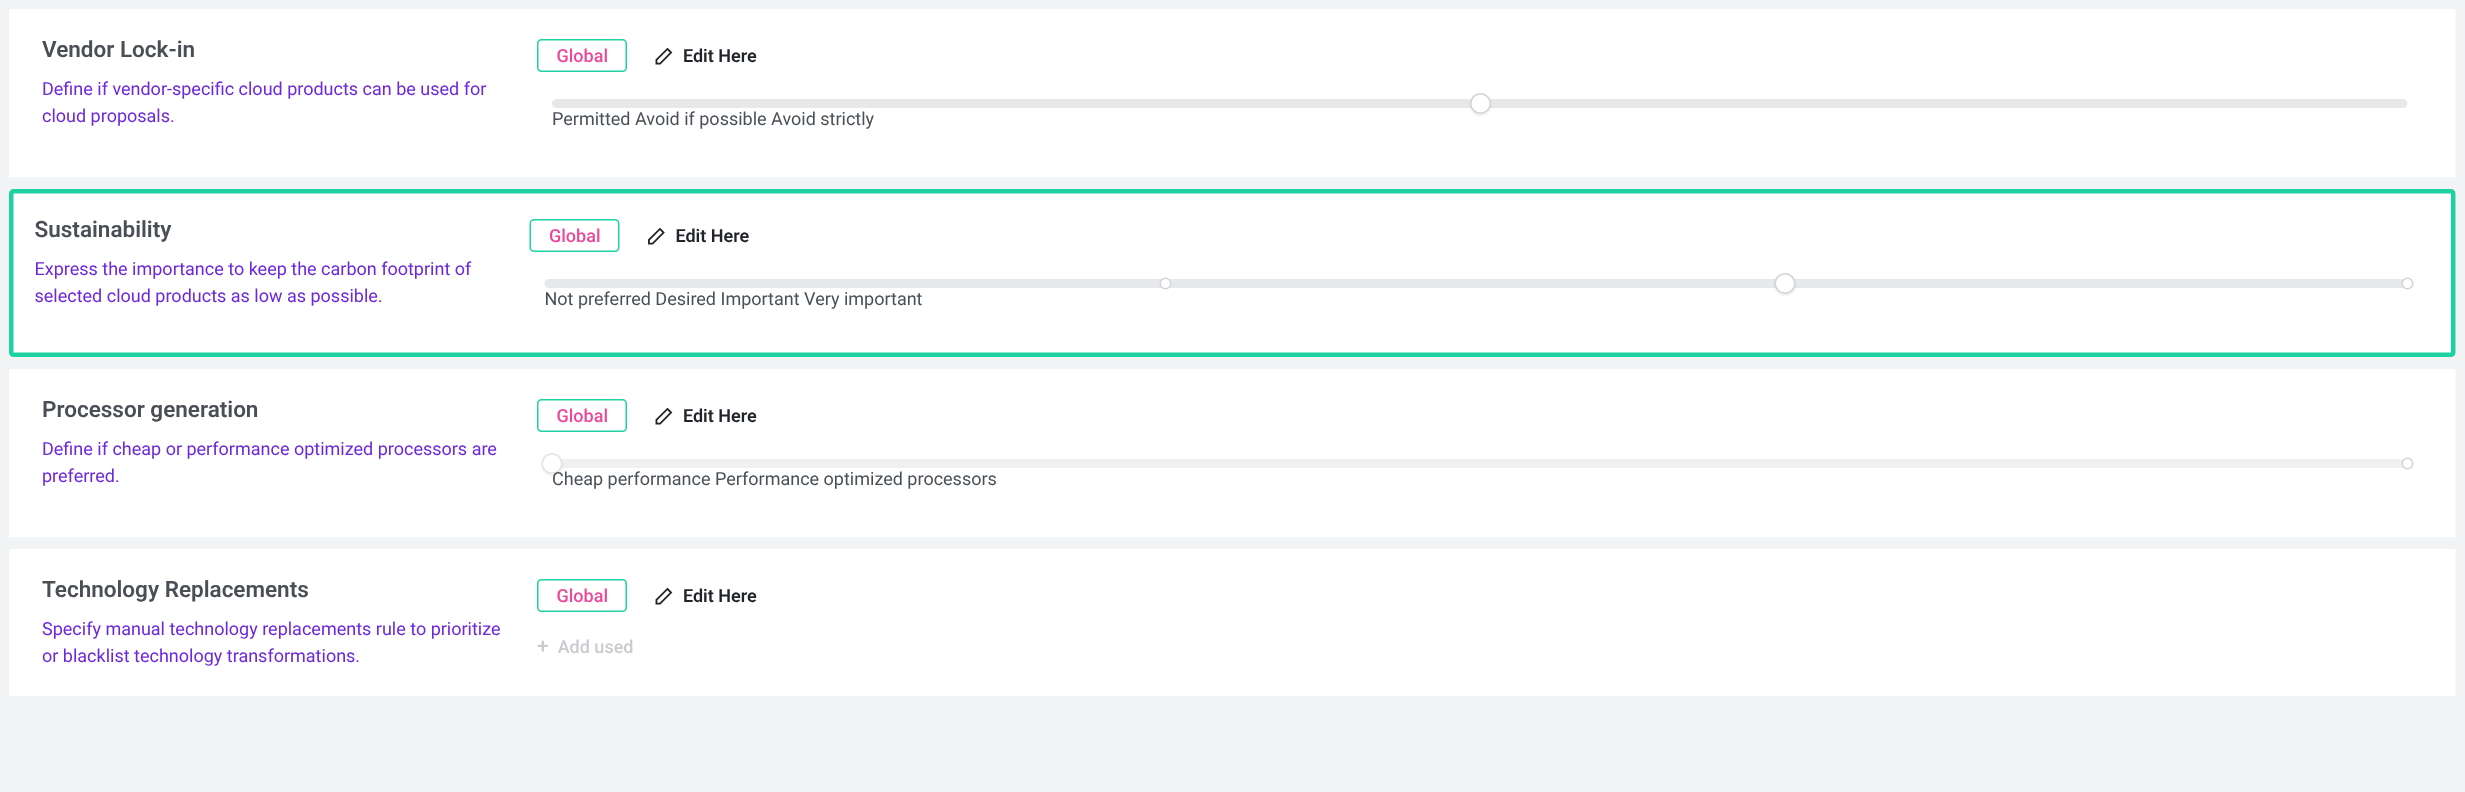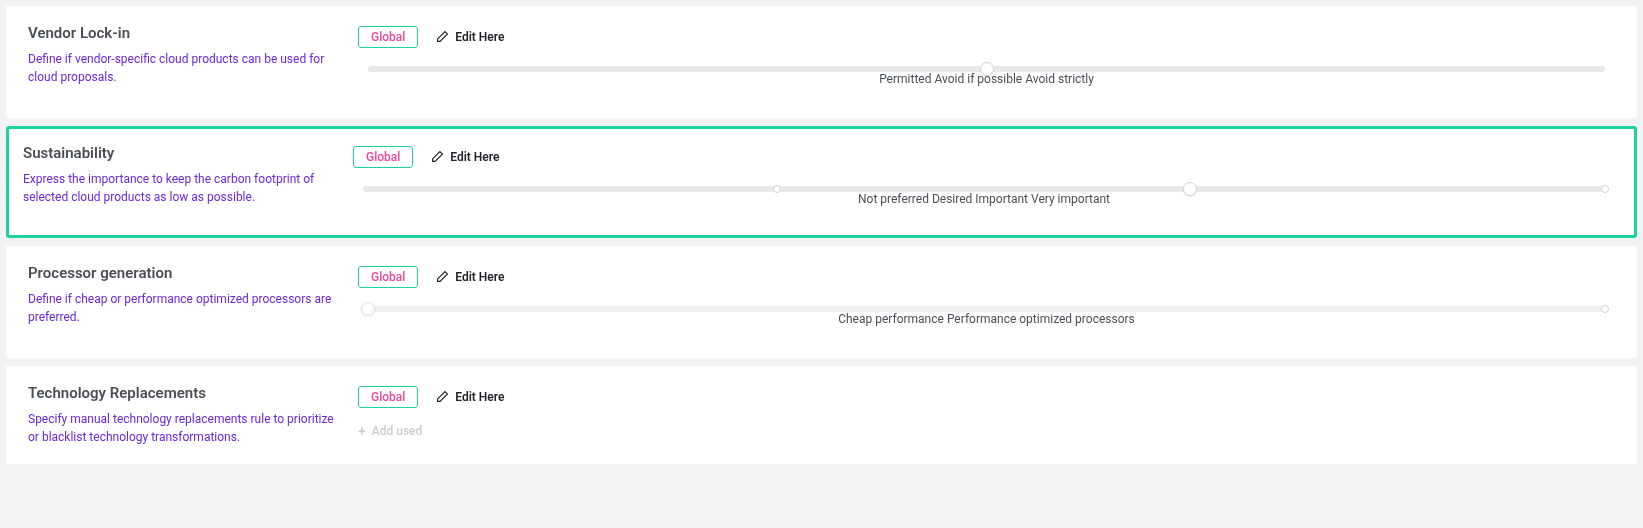--- a/index.html
+++ b/index.html
@@ -58,32 +58,31 @@
     border:1px solid #1dd1a1;
     color:#ec4899;
     border-radius:3px;
     padding:3px 12px;
     font-size:12px;
     font-weight:500;
     background:#ffffff;
   }
   .edit-link {
     display:inline-flex;
-    align-items:flex-start;
+    align-items:flex-end;
     gap:6px;
     color:#212529;
     font-size:12px;
     font-weight:600;
     cursor:pointer;
   }
   .edit-link svg { width:13px; height:13px; }
   .slider-wrap {
     position:relative;
     padding:0 10px;
-    text-align:center;
   }
   .track {
     position:relative;
     height:6px;
     background:#e6e8ea;
     border-radius:3px;
     width:100%;
   }
   .thumb {
     position:absolute;

